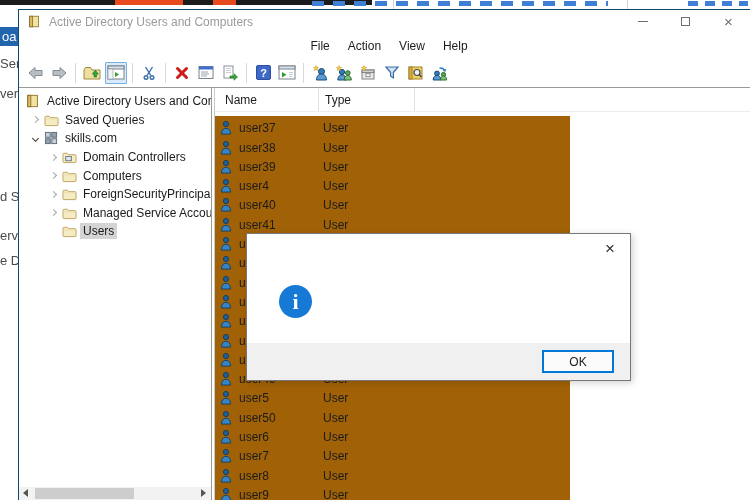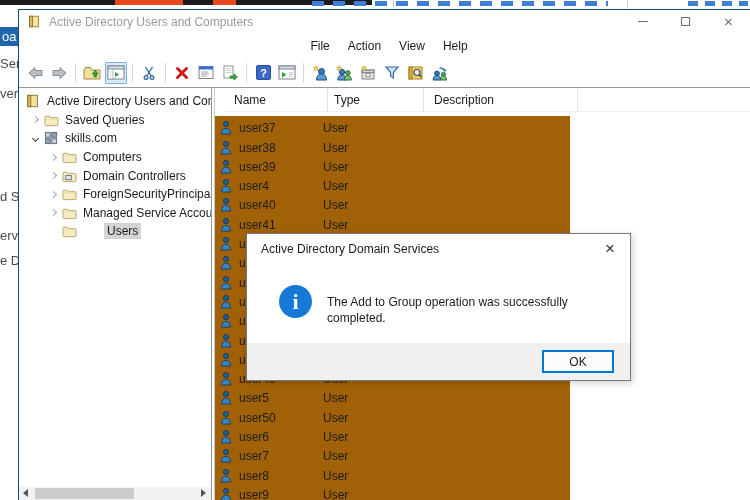--- a/index.html
+++ b/index.html
@@ -56,30 +56,30 @@
   .tree-row { height:18.6px; display:flex; align-items:center; white-space:nowrap; }
   .tree-row.lvl0 { padding-left:7px; }
   .tree-row.lvl1 { padding-left:7px; }
   .tree-row.lvl2 { padding-left:25px; }
   .chev-slot { flex:0 0 18px; display:flex; align-items:center; justify-content:center; }
   .chev { width:5px; height:5px; border-right:1.3px solid #a6a6a6; border-top:1.3px solid #a6a6a6;
           transform:rotate(45deg); }
   .chev.exp { border-color:#3c3c3c; transform:rotate(135deg); }
   .t-icon { flex:0 0 18px; display:flex; align-items:center; }
   .t-label { padding:1px 3px; }
-  .t-label.selected { background:#d4d4d4;margin-left:24px; }
+  .t-label.selected { background:#d4d4d4; }
   .tree-hscroll { position:absolute; left:0; right:0; bottom:0; height:13px; background:#f2f2f2; }
   .hs-thumb { position:absolute; left:16px; top:1px; width:99px; height:11px; background:#cdcdcd; }
   .tri { position:absolute; width:0; height:0; border:4px solid transparent; top:2px; }
   .tri-l { left:4px; border-right:5px solid #555; border-left:none; }
   .tri-r { right:5px; border-left:5px solid #555; border-right:none; }
 
   
   .list-pane { flex:1; position:relative; overflow:hidden; background:#fff;
-               border-left:1px solid #c9c9c9; margin-left:2px;padding-left:9px; }
+               border-left:1px solid #c9c9c9; margin-left:2px; }
   .list-header { height:24px; display:flex; border-bottom:1px solid #ededed; }
   .hcell { display:flex; align-items:center; border-right:1px solid #e2e2e2; }
   .hcell-name { width:104px; padding-left:10px; }
   .hcell-type { width:96px;  padding-left:6px; }
   .hcell-desc { width:154px; padding-left:10px; }
   .hcell-fill { flex:1; border-right:none; }
   .lrows { position:absolute; left:0; right:0; top:24px; padding-top:4px; }
   .lrow { height:19.3px; width:355px; display:flex; align-items:flex-end;
           padding-left:4px; background:#a16207; }
   .l-icon { width:16px; margin-right:4px; display:flex; align-items:center; }
@@ -325,36 +325,36 @@
             </span>
             <span class="t-label">skills.com</span>
           </div>
           <div class="tree-row lvl2">
             <span class="chev-slot">
               <span class="chev"></span>
             </span>
             <span class="t-icon">
               <svg width="15" height="14" viewBox="0 0 16 15">
                 <path d="M1 4.5 c0-.6 .4-1 1-1 h3.6 l1.2 1.5 H14 c.6 0 1 .4 1 1 v6.5 c0 .6-.4 1-1 1 H2 c-.6 0-1-.4-1-1 z" fill="#f6ecc3" stroke="#bca05e"></path>
-                <path d="M1.5 6.3 h13" stroke="#e9dda9"></path>
-              </svg>
-            </span>
-            <span class="t-label">Computers</span>
+                <rect x="4" y="7" width="6" height="4.5" fill="#dfe6ee" stroke="#6b7684"></rect>
+              </svg>
+            </span>
+            <span class="t-label">Domain Controllers</span>
           </div>
           <div class="tree-row lvl2">
             <span class="chev-slot">
               <span class="chev"></span>
             </span>
             <span class="t-icon">
               <svg width="15" height="14" viewBox="0 0 16 15">
                 <path d="M1 4.5 c0-.6 .4-1 1-1 h3.6 l1.2 1.5 H14 c.6 0 1 .4 1 1 v6.5 c0 .6-.4 1-1 1 H2 c-.6 0-1-.4-1-1 z" fill="#f6ecc3" stroke="#bca05e"></path>
-                <rect x="4" y="7" width="6" height="4.5" fill="#dfe6ee" stroke="#6b7684"></rect>
-              </svg>
-            </span>
-            <span class="t-label">Domain Controllers</span>
+                <path d="M1.5 6.3 h13" stroke="#e9dda9"></path>
+              </svg>
+            </span>
+            <span class="t-label">Computers</span>
           </div>
           <div class="tree-row lvl2">
             <span class="chev-slot">
               <span class="chev"></span>
             </span>
             <span class="t-icon">
               <svg width="15" height="14" viewBox="0 0 16 15">
                 <path d="M1 4.5 c0-.6 .4-1 1-1 h3.6 l1.2 1.5 H14 c.6 0 1 .4 1 1 v6.5 c0 .6-.4 1-1 1 H2 c-.6 0-1-.4-1-1 z" fill="#f6ecc3" stroke="#bca05e"></path>
                 <path d="M1.5 6.3 h13" stroke="#e9dda9"></path>
               </svg>
@@ -388,21 +388,20 @@
         <span class="tri tri-l"></span>
         <span class="hs-thumb"></span>
         <span class="tri tri-r"></span>
       </div>
     </div>
 
     <div class="list-pane">
       <div class="list-header">
         <span class="hcell hcell-name">Name</span>
         <span class="hcell hcell-type">Type</span>
-        <span class="hcell hcell-desc">Description</span>
         <span class="hcell hcell-fill"></span>
       </div>
       <div class="lrows" id="list-rows">
           <div class="lrow">
             <span class="l-icon">
               <svg width="14" height="15" viewBox="0 0 16 17">
                 <circle cx="8" cy="4.5" r="3" fill="#1d5f96" stroke="#123c5f"></circle>
                 <path d="M2.8 16 c0-4.4 2.3-6.6 5.2-6.6 s5.2 2.2 5.2 6.6 z" fill="#3585c5" stroke="#123c5f"></path>
               </svg>
             </span>
@@ -618,25 +617,23 @@
             <span class="l-name">user9</span>
             <span class="l-type">User</span>
             <span class="l-desc"></span>
           </div>
         </div>
     </div>
   </div>
 </div>
 
 <div class="dialog">
-  <span class="dlg-title">Active Directory Domain Services</span>
   <span class="dlg-close">×</span>
   <span class="dlg-icon">
     <svg width="35" height="35">
         <circle cx="17.5" cy="17.5" r="16.5" fill="#1779d6"></circle>
         <text x="17.5" y="25" text-anchor="middle" font-family="Liberation Serif,serif" font-size="22" font-weight="bold" fill="#fff">i</text>
       </svg>
   </span>
-  <span class="dlg-msg">The Add to Group operation was successfully completed.</span>
   <div class="dlg-footer">
     <span class="dlg-ok">OK</span>
   </div>
 </div>
 
 </body></html>

